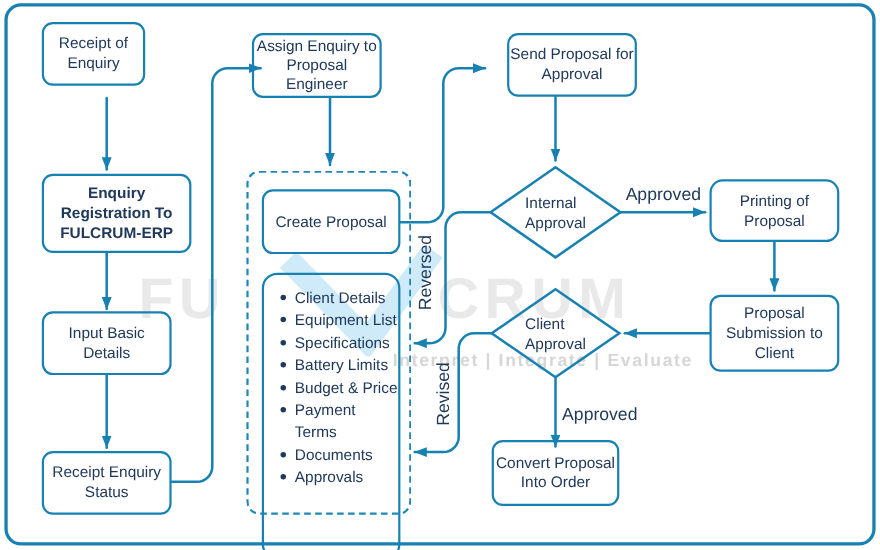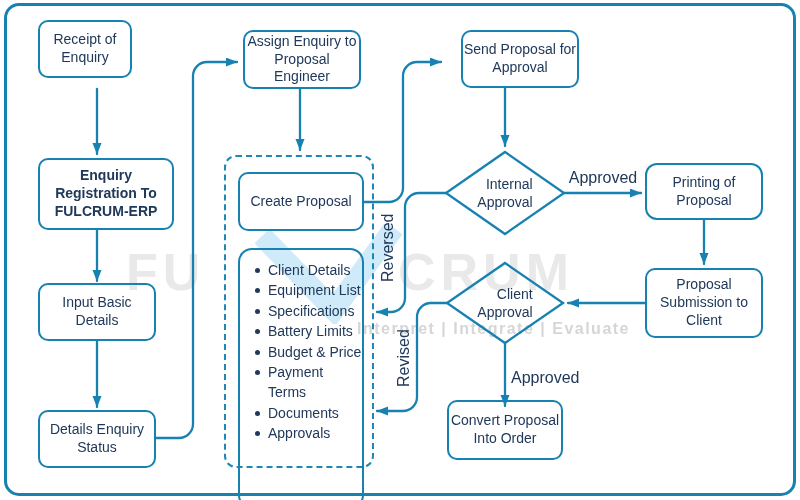--- a/index.html
+++ b/index.html
@@ -46,21 +46,21 @@
     margin:10px 0 0 10px;padding-left:18px;list-style:none;
   }
   .bullet-box li{
     position:relative;color:#20395a;font-size:14px;line-height:20.4px;text-align:left;
   }
   .bullet-box li::before{
     content:"";position:absolute;left:-13px;top:8px;width:5px;height:5px;border-radius:50%;
     background:#20395a;
   }
   .diamond-label{
-    position:absolute;display:flex;align-items:center;justify-content:center;text-align:right;
+    position:absolute;display:flex;align-items:center;justify-content:center;text-align:left;
     color:#20395a;font-size:14px;line-height:1.3;white-space:pre-line;
   }
   .edge-label{
     position:absolute;color:#20395a;font-size:16px;white-space:nowrap;
   }
   .edge-label.vertical{
     writing-mode:vertical-rl;transform:rotate(180deg);
   }
   svg{display:block;}
 </style>
@@ -137,25 +137,25 @@
       <span>Enquiry
 Registration To
 FULCRUM-ERP</span>
     </div>
 
     <div class="box fillable" style="left:38px;top:283px;width:118px;height:58px;">
       <span>Input Basic Details</span>
     </div>
 
     <div class="box fillable" style="left:38px;top:410px;width:118px;height:58px;">
-      <span>Details Enquiry
+      <span>Receipt Enquiry
 Status</span>
     </div>
 
-    <div class="box fillable" style="left:243px;top:30px;width:118px;height:59px;">
+    <div class="box fillable" style="left:229px;top:30px;width:118px;height:59px;">
       <span>Assign Enquiry to
 Proposal Engineer</span>
     </div>
 
     <div class="dashed-box" style="left:224px;top:155px;width:150px;height:313px;"></div>
 
     <div class="box fillable" style="left:238px;top:172px;width:126px;height:59px;">
       <span>Create Proposal</span>
     </div>
 

